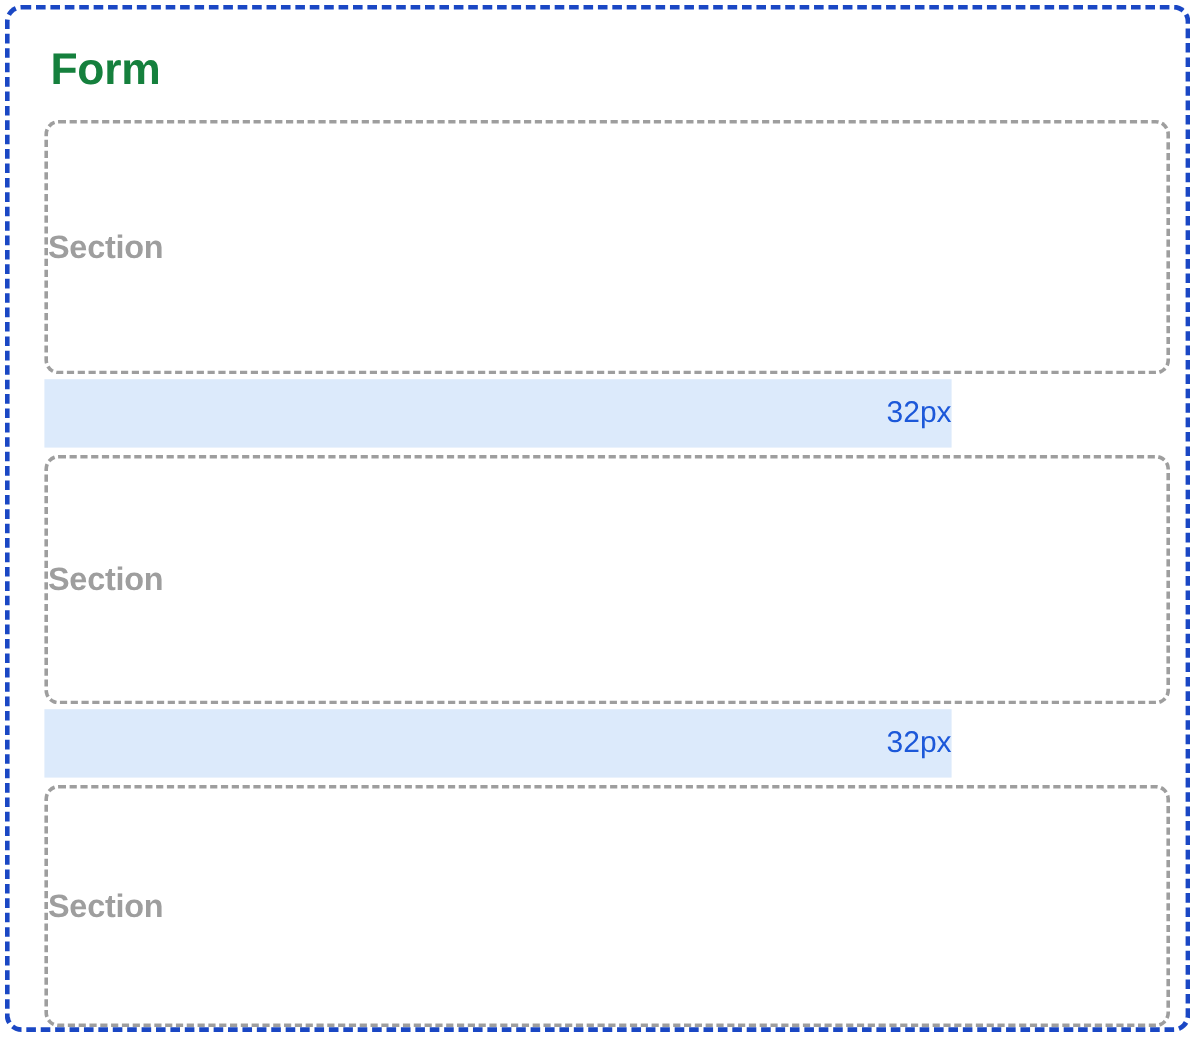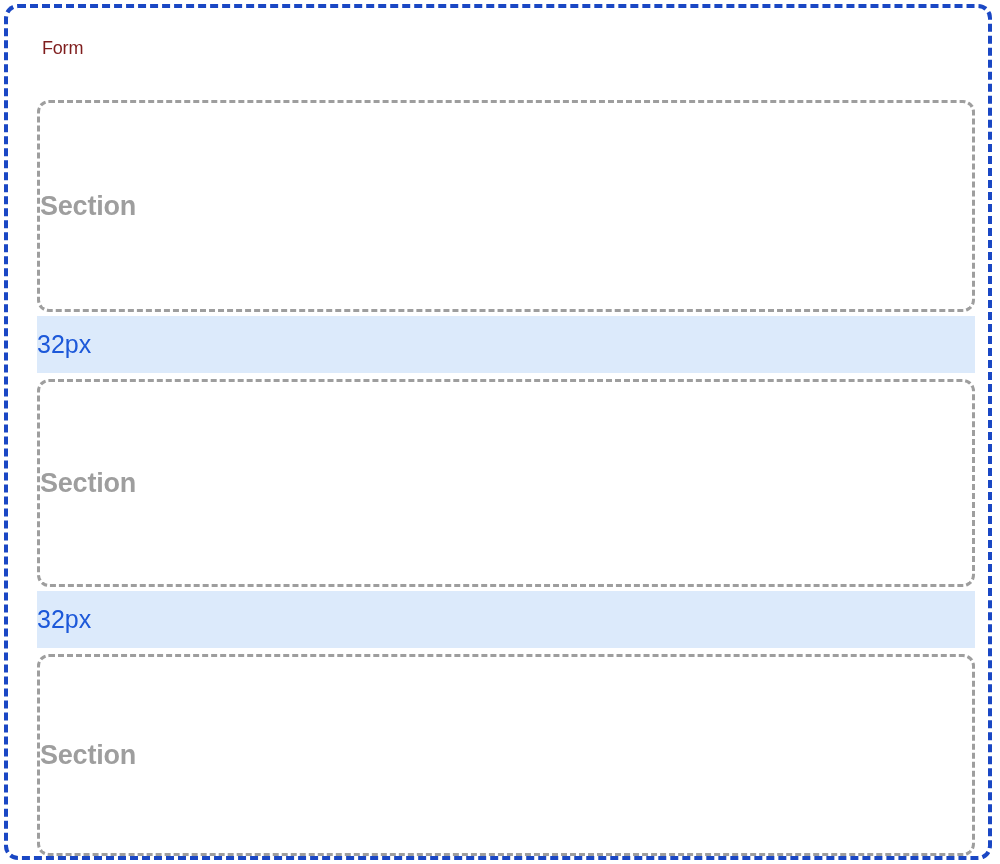--- a/index.html
+++ b/index.html
@@ -31,23 +31,23 @@
     box-sizing: border-box;
     border: 4px dashed #1a47c4;
     border-radius: 14px;
     padding: 0;
   }
 
   .form-label {
     position: absolute;
     left: 34px;
     top: 31px;
-    font-size: 18px;
-    font-weight: normal;
-    color: #7f1d1d;
+    font-size: 37px;
+    font-weight: bold;
+    color: #15803d;
     letter-spacing: -0.2px;
     line-height: 1;
     white-space: nowrap;
   }
 
   
   .stack {
     position: absolute;
     left: 29px;
     top: 92px;
@@ -74,26 +74,26 @@
     font-weight: bold;
     color: #9e9e9e;
     letter-spacing: -0.2px;
     line-height: 1;
     white-space: nowrap;
   }
 
   
   .spacer-band {
     box-sizing: border-box;
-    width: 938px;
+    width: 756px;
     height: 57px;
     background: #dceafb;
     display: flex;
     align-items: center;
-    justify-content: flex-start;
+    justify-content: flex-end;
   }
 
   .spacer-gap-top { height: 4px; }
   .spacer-gap-bottom { height: 6px; }
 
   .spacer-label {
     font-size: 25px;
     font-weight: normal;
     color: #1c58d9;
     line-height: 1;

